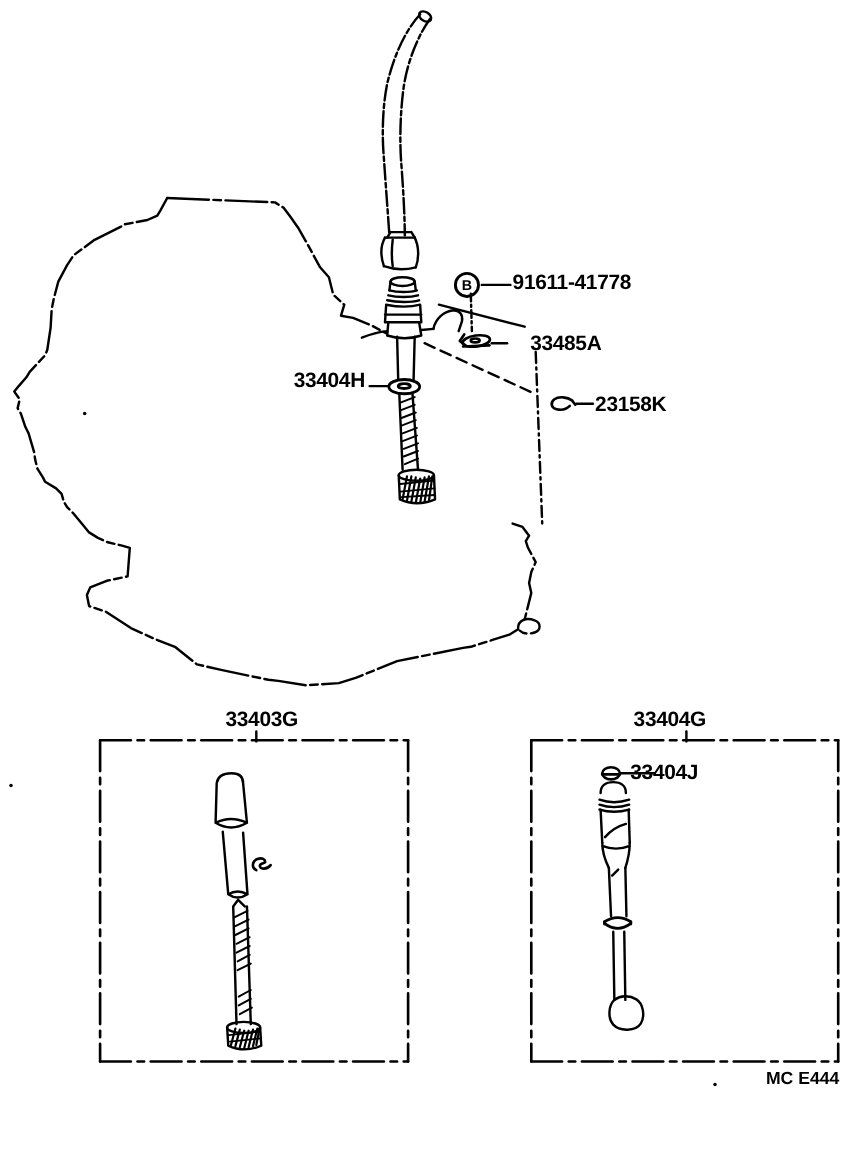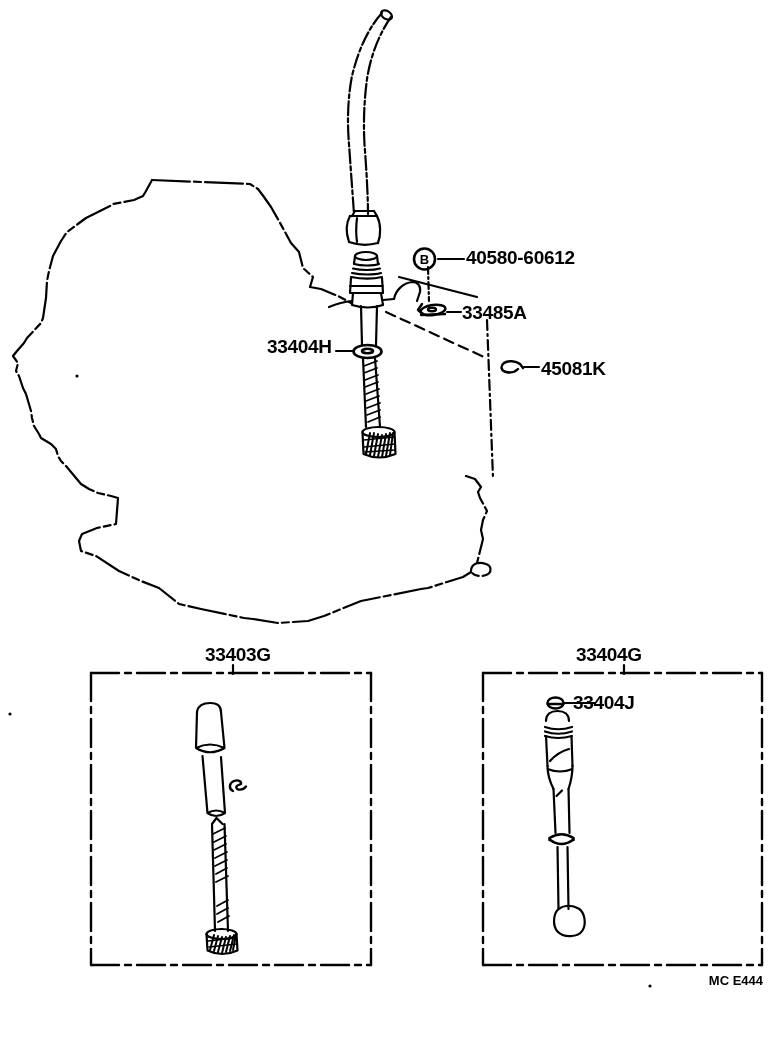--- a/index.html
+++ b/index.html
@@ -5,21 +5,21 @@
   html,body{margin:0;padding:0;background:#ffffff;}
   .stage{
     position:relative;width:776px;height:1058px;background:#ffffff;overflow:hidden;
     font-family:"Liberation Sans", sans-serif;
   }
   .stage svg{position:absolute;left:0;top:0;}
   .lbl{
     position:absolute;color:#000;font-weight:bold;font-size:19px;line-height:19px;
     letter-spacing:-0.3px;white-space:nowrap;
   }
-  .lbl.small{font-size:13px;line-height:15px;letter-spacing:0;}
+  .lbl.small{font-size:16px;line-height:15px;letter-spacing:0;}
   svg .bolt-letter{font:bold 13px "Liberation Sans", sans-serif;fill:#000;}
   path,line,ellipse,circle{vector-effect:non-scaling-stroke;}
 </style>
 </head>
 <body>
 
 <div class="stage">
 
   <svg width="776" height="1058" viewBox="0 0 776 1058" fill="none" stroke="#000" stroke-width="2.2" stroke-linecap="round" stroke-linejoin="round">
 
@@ -143,22 +143,22 @@
       <path d="M558.5,909 C553,914 552.5,926 557.5,931.5 C563.5,938 578,937.5 582.5,930.5 C586.5,924 585,912.5 578.5,908.5 C572,904.5 564,905 558.5,909 Z"></path>
     </g>
 
     <g fill="#000" stroke="none">
       <circle cx="77" cy="376" r="1.6"></circle>
       <circle cx="10" cy="714" r="1.6"></circle>
       <circle cx="650" cy="986" r="1.6"></circle>
     </g>
   </svg>
 
-  <div class="lbl" style="left:466px;top:248px;">40580-60612</div>
-  <div class="lbl" style="left:462px;top:303px;text-align:right;">33485A</div>
+  <div class="lbl" style="left:466px;top:248px;">91611-41778</div>
+  <div class="lbl" style="left:482px;top:303px;text-align:right;">33485A</div>
   <div class="lbl" style="left:267px;top:337px;">33404H</div>
-  <div class="lbl" style="left:541px;top:359px;">45081K</div>
+  <div class="lbl" style="left:541px;top:359px;">23158K</div>
   <div class="lbl" style="left:205px;top:645px;">33403G</div>
   <div class="lbl" style="left:576px;top:645px;">33404G</div>
   <div class="lbl" style="left:573px;top:693px;">33404J</div>
 
   <div class="lbl small" style="right:13px;top:973px;">MC E444</div>
 </div>
 
 </body></html>

